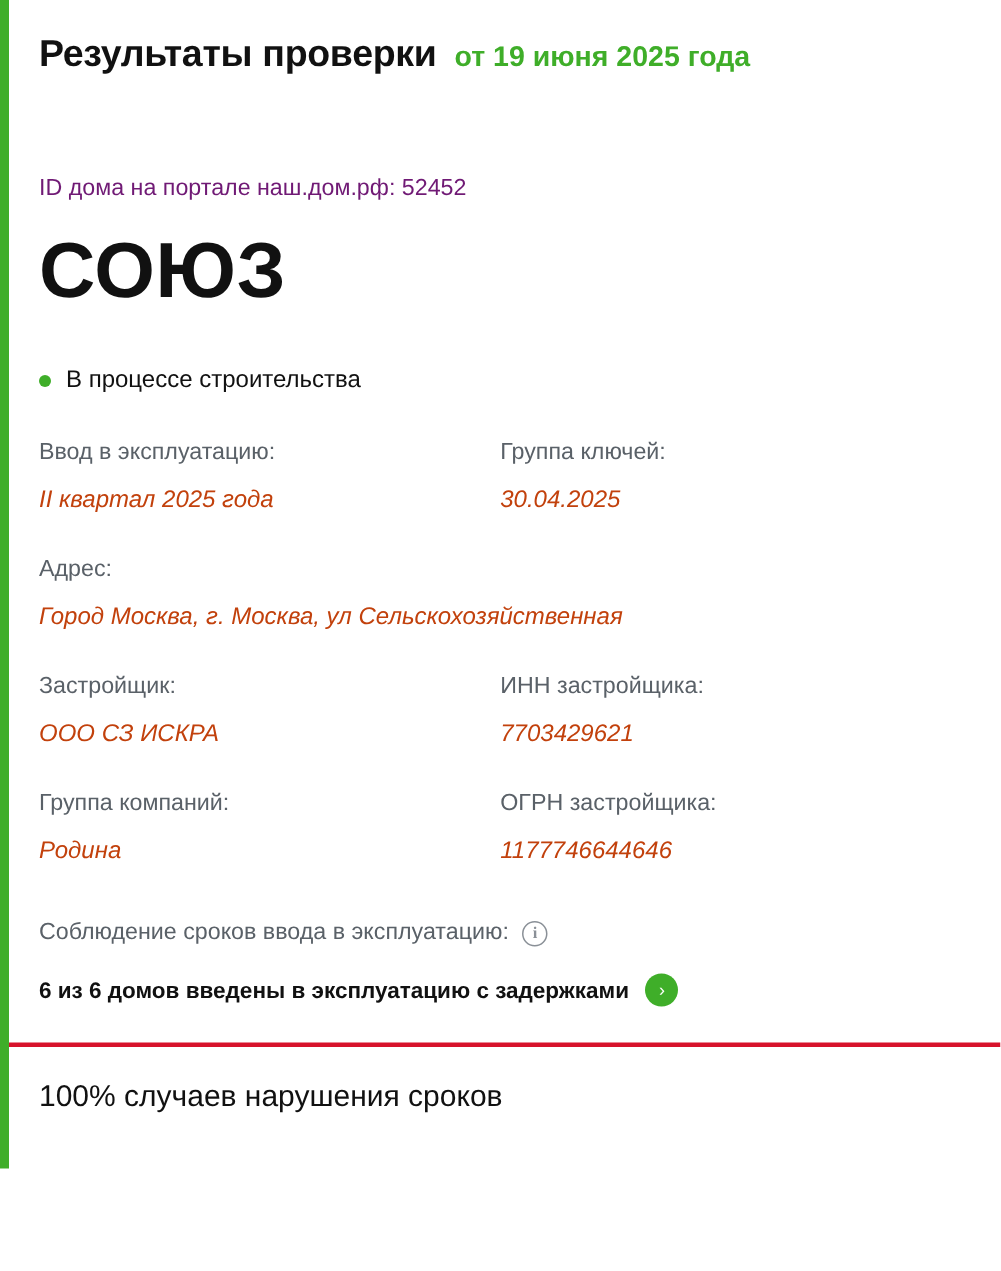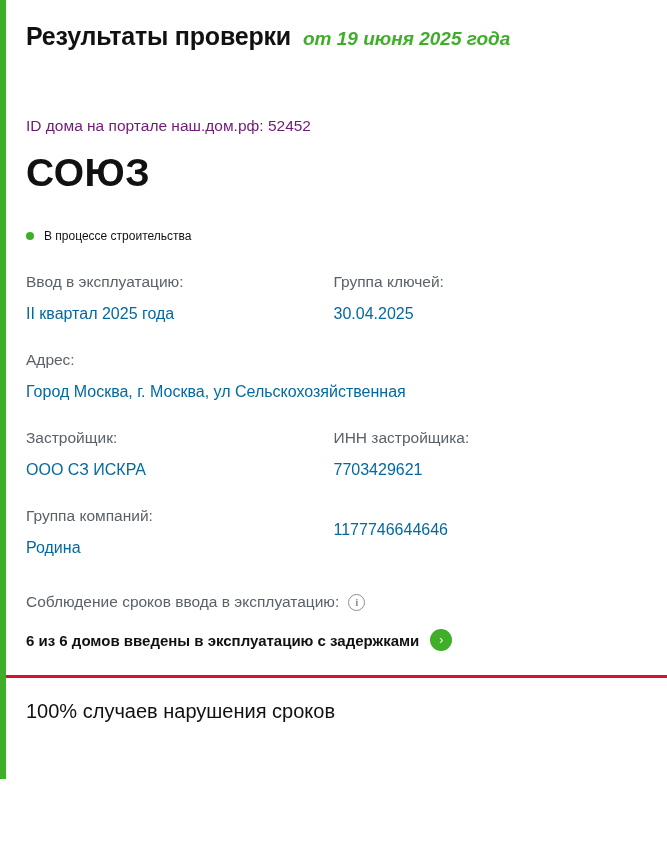--- a/index.html
+++ b/index.html
@@ -40,69 +40,69 @@
   .title-main {
     font-size: 25px;
     font-weight: bold;
     letter-spacing: -0.2px;
     color: #111111;
   }
   .title-date {
     font-size: 19px;
     font-weight: bold;
     color: #3fae29;
-    font-style: italic;
   }
   .portal-id {
     margin-top: 66px;
     font-size: 15.5px;
     color: #701a75;
   }
   .complex-name {
     margin-top: 16px;
-    font-size: 39px;
+    font-size: 52px;
     font-weight: bold;
     letter-spacing: 0.5px;
     color: #111111;
   }
   .status-row {
     margin-top: 34px;
     display: flex;
     align-items: center;
     gap: 10px;
   }
   .status-dot {
     width: 8px;
     height: 8px;
     border-radius: 50%;
     background: #3fae29;
     display: inline-block;
     flex: 0 0 auto;
   }
   .status-text {
-    font-size: 12px;
+    font-size: 16px;
     color: #111111;
   }
   .grid {
     margin-top: 30px;
   }
   .row {
     display: flex;
   }
   .col {
     width: 50%;
   }
   .field-label {
     font-size: 15.5px;
     color: #5a6168;
   }
   .field-value {
     font-size: 16px;
-    color: #0369a1;
+    color: #c2410c;
     margin-top: 14px;
+    font-style: italic;
   }
   .block-gap { margin-top: 28px; }
   .full-row { margin-top: 28px; }
 
   .compliance {
     margin-top: 36px;
   }
   .compliance-label-row {
     display: flex;
     align-items: center;
@@ -212,20 +212,21 @@
         <div class="field-value">7703429621</div>
       </div>
     </div>
 
     <div class="row block-gap">
       <div class="col">
         <div class="field-label">Группа компаний:</div>
         <div class="field-value">Родина</div>
       </div>
       <div class="col">
+        <div class="field-label">ОГРН застройщика:</div>
         <div class="field-value">1177746644646</div>
       </div>
     </div>
 
   </div>
 
   <div class="compliance">
     <div class="compliance-label-row">
       <span class="compliance-label">Соблюдение сроков ввода в эксплуатацию:</span>
       <span class="info-icon">i</span>

